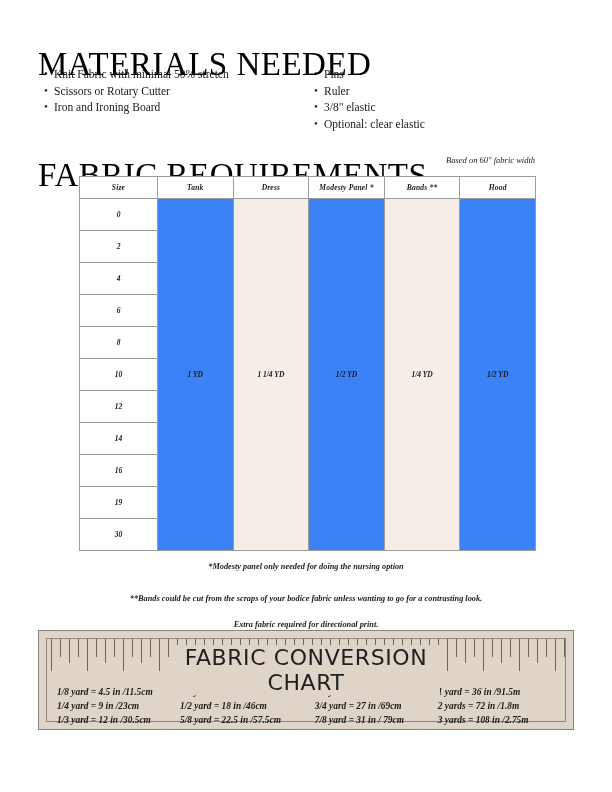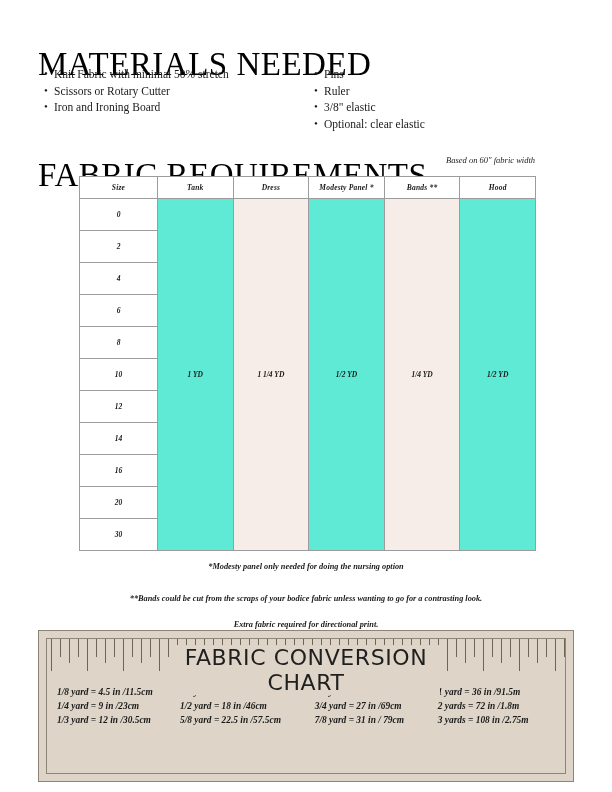--- a/index.html
+++ b/index.html
@@ -105,21 +105,21 @@
     font-weight: 700;
     background: #ffffff;
   }
   #fabric-table td.yard-cell {
     font-size: 7.5px;
     font-style: italic;
     font-weight: 700;
     background: #f6ece8;
   }
   #fabric-table td.yard-cell.alt {
-    background: #5eead4;
+    background: #3b82f6;
   }
   .col-size  { width: 78px; }
   .col-std   { width: 75.6px; }
 
   
   .footnote {
     position: absolute;
     font-size: 8.3px;
     font-style: italic;
     font-weight: 600;
@@ -131,21 +131,21 @@
   #footnote-1 { top: 562px; text-align: center; }
   #footnote-2 { top: 594px; }
   #footnote-3 { top: 620px; }
 
   
   #conversion-box {
     position: absolute;
     left: 38px;
     top: 630px;
     width: 536px;
-    height: 152px;
+    height: 100px;
     background: #ded5c8;
     border: 1px solid #8d8578;
     box-sizing: border-box;
   }
   #conversion-inner {
     position: absolute;
     left: 7px;
     top: 7px;
     right: 7px;
     bottom: 7px;
@@ -266,21 +266,21 @@
       <tr>
           <td class="size-cell">12</td>
         </tr>
       <tr>
           <td class="size-cell">14</td>
         </tr>
       <tr>
           <td class="size-cell">16</td>
         </tr>
       <tr>
-          <td class="size-cell">20</td>
+          <td class="size-cell">19</td>
         </tr>
       <tr>
           <td class="size-cell">30</td>
         </tr>
     </tbody>
   </table>
 
   <div class="footnote" id="footnote-1">*Modesty panel only needed for doing the nursing option</div>
   <div class="footnote" id="footnote-2">**Bands could be cut from the scraps of your bodice fabric unless wanting to go for a contrasting look.</div>
   <div class="footnote" id="footnote-3">Extra fabric required for directional print.</div>

